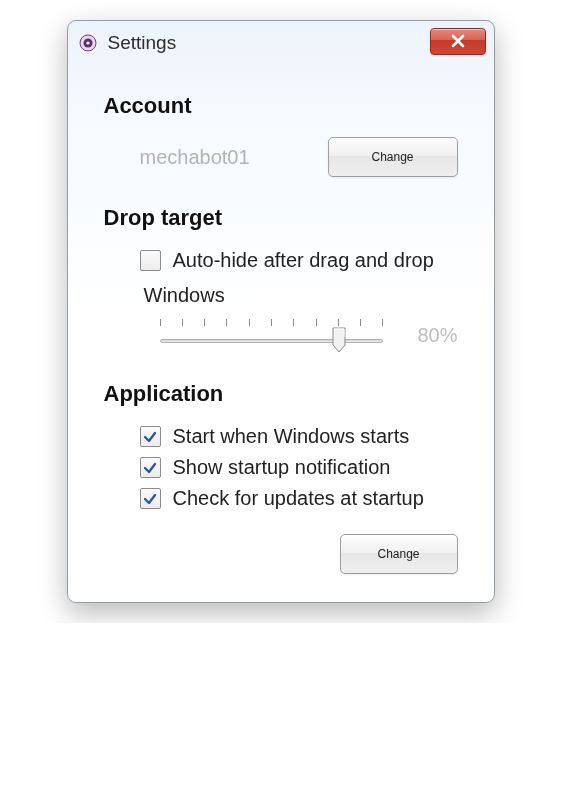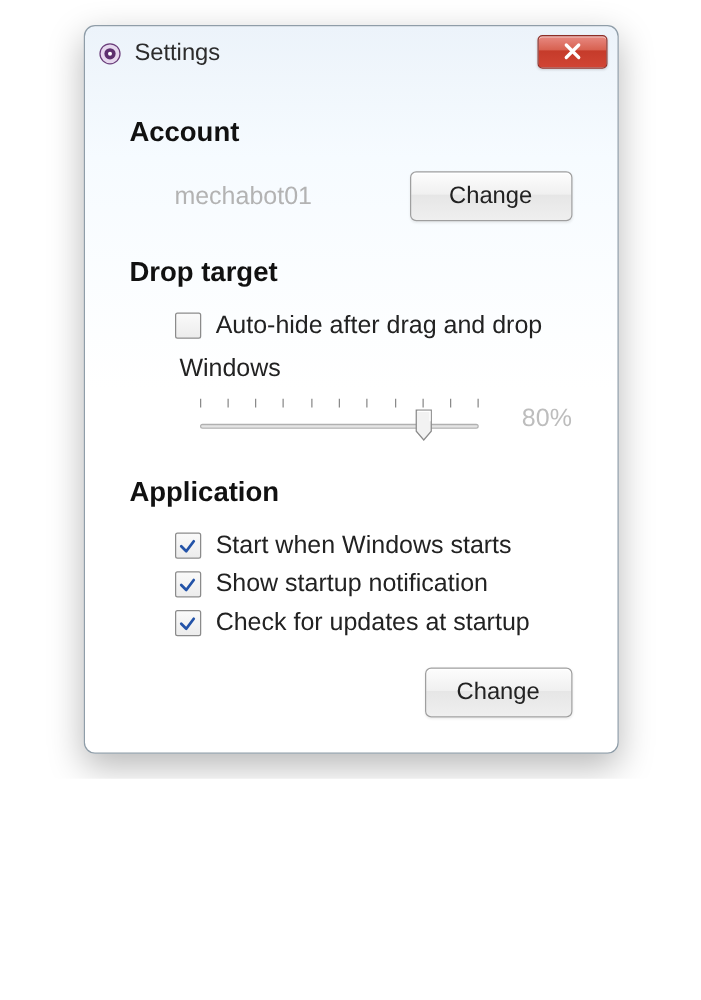--- a/index.html
+++ b/index.html
@@ -64,21 +64,21 @@
       margin-bottom: 28px;
     }
     .username {
       font-size: 20px;
       color: #b3b3b3;
       flex: 1;
     }
     .btn {
       min-width: 130px;
       height: 40px;
-      font-size: 19px;
+      font-size: 12px;
       color: #222;
       background: linear-gradient(to bottom, #fdfdfd 0%, #f0f0f0 46%, #e6e6e6 47%, #efefef 100%);
       border: 1px solid #9f9f9f;
       border-radius: 5px;
       box-shadow: inset 0 1px 0 #fff, 0 1px 2px rgba(0,0,0,.08);
       cursor: pointer;
       padding: 0 20px;
     }
     .check-row {
       display: flex;

